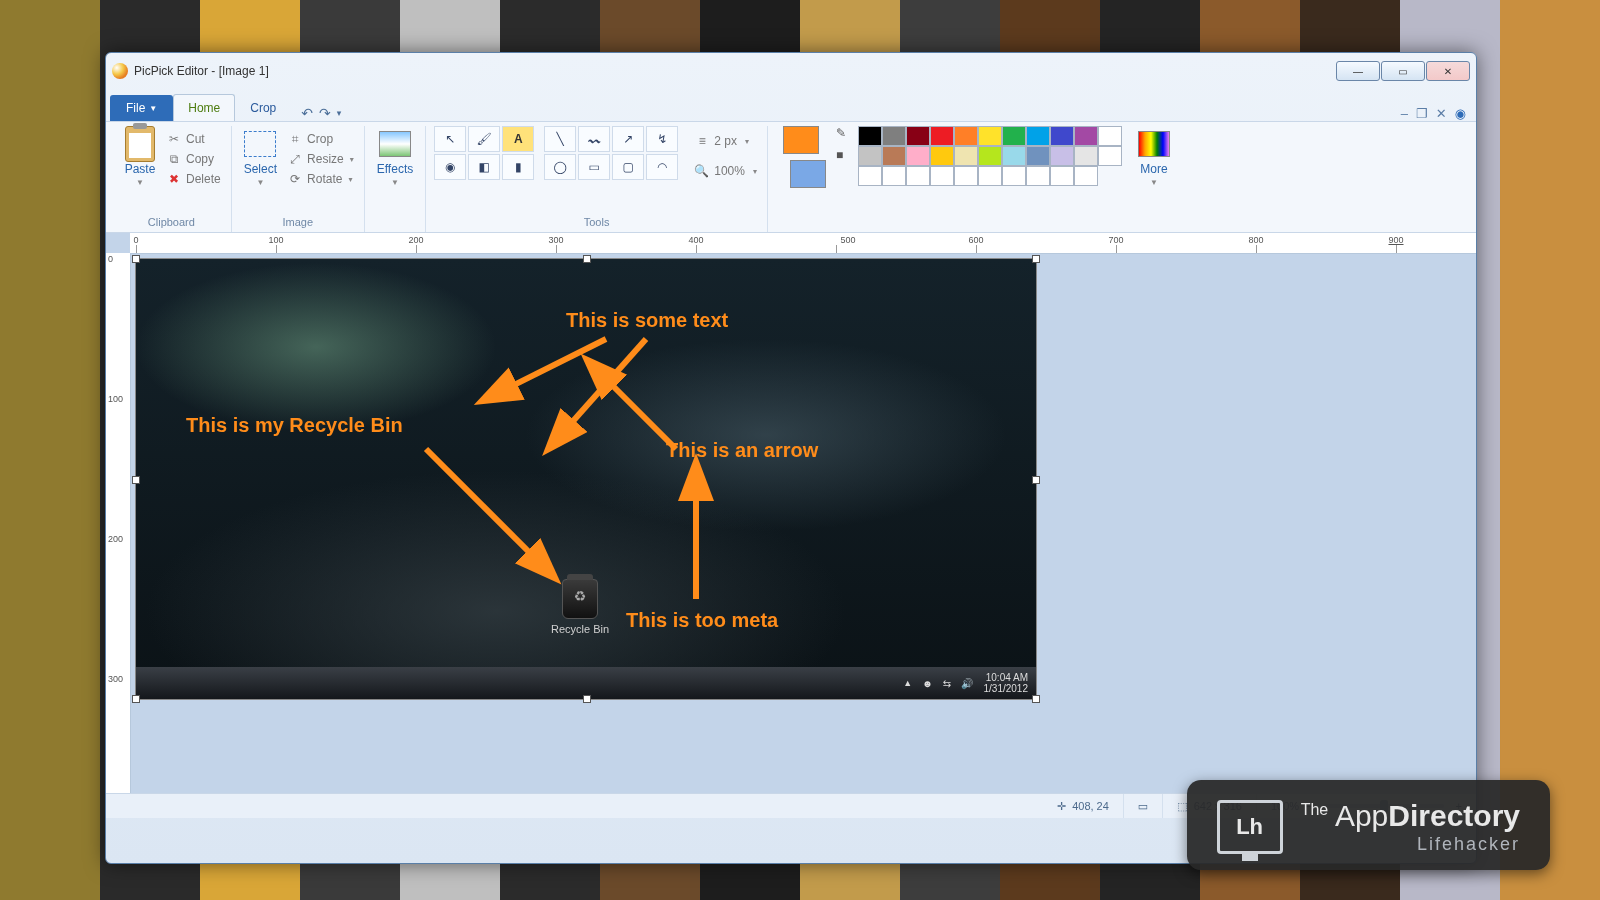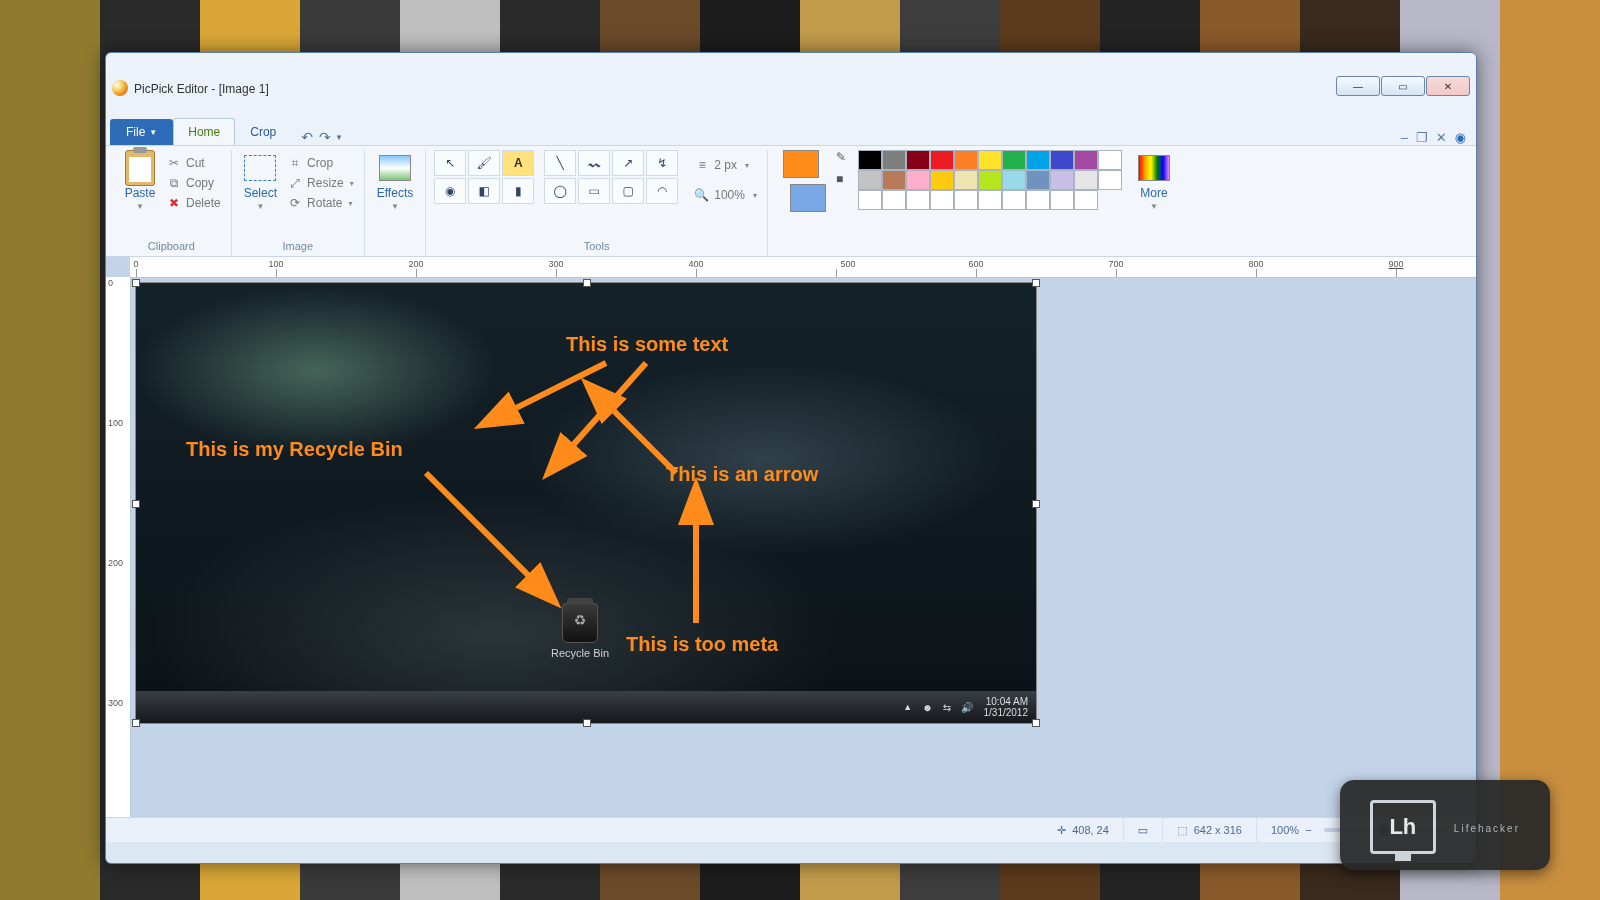--- a/index.html
+++ b/index.html
@@ -1,21 +1,21 @@
 <!DOCTYPE html>
 <html><head>
 <meta charset="utf-8">
 <style>
 html,body{margin:0;padding:0;width:1600px;height:900px;overflow:hidden;font-family:"Segoe UI",Tahoma,sans-serif;font-size:12px;background:#222}
 
 .bg{position:absolute;inset:0;display:flex}
 .bg div{flex:1}
 .s0{background:#8f7a2f}.s1{background:#2a2a2a}.s2{background:#d9a637}.s3{background:#3a3a3a}.s4{background:#bfbfbf}.s5{background:#2b2b2b}.s6{background:#6b4a2a}.s7{background:#1d1d1d}.s8{background:#c29b4b}.s9{background:#3d3d3d}.s10{background:#5c3a1d}.s11{background:#242424}.s12{background:#8b5a2b}.s13{background:#3a2a1d}.s14{background:#b8b8c8}.s15{background:#c98f3f}
 .win{position:absolute;left:105px;top:52px;width:1370px;height:810px;border:1px solid #5a7fa8;border-radius:6px;background:linear-gradient(#edf3fa,#dbe6f3);box-shadow:0 0 20px rgba(0,0,0,.5)}
-.titlebar{height:26px;display:flex;align-items:flex-end;padding:17px 6px;color:#333}
+.titlebar{height:26px;display:flex;align-items:center;padding:5px 6px;color:#333}
 .titlebar .appicon{width:16px;height:16px;border-radius:50%;background:radial-gradient(circle at 30% 30%,#fff,#f5c94a 40%,#e67e22 70%);margin-right:6px}
 .titlebar .t{flex:1;white-space:nowrap}
 .winbtns{display:flex;gap:1px}
 .winbtn{width:42px;height:18px;border:1px solid #6a86a8;border-radius:3px;background:linear-gradient(#f5faff,#d5e4f3);display:flex;align-items:center;justify-content:center;font-size:10px}
 .winbtn.cl{background:linear-gradient(#f5dada,#f3c9c9)}
 .ribhead{display:flex;align-items:flex-end;height:32px;padding-left:4px}
 .filebtn{background:#2e6cb8;color:#fff;padding:6px 16px;border-radius:3px 3px 0 0;display:flex;align-items:center;gap:4px}
 .filebtn .dd{font-size:8px}
 .tab{padding:6px 14px;border:1px solid transparent;border-bottom:none;color:#2a5a9c;border-radius:3px 3px 0 0}
 .tab.act{background:#f3f7fc;border-color:#b6c8dc;color:#4d7c0f}
@@ -80,21 +80,21 @@
 .status .sp{flex:1}
 .zoomslider{width:120px;height:4px;background:#c1d0e3;border-radius:2px;position:relative;margin:0 6px}
 .zoomslider:before{content:"";position:absolute;left:50%;top:-4px;width:8px;height:12px;background:#8aa6c7;border-radius:2px;transform:translateX(-50%)}
 
 .branding{position:absolute;right:50px;bottom:30px;background:rgba(40,40,40,.94);border-radius:14px;padding:20px 30px 16px 30px;color:#e8e8e8;display:flex;align-items:center;gap:18px;box-shadow:0 4px 14px rgba(0,0,0,.5)}
 .branding .mon{width:60px;height:48px;border:3px solid #cfd4da;border-radius:4px;position:relative;display:flex;align-items:center;justify-content:center;font-size:22px;font-weight:bold}
 .branding .mon:after{content:"";position:absolute;bottom:-10px;left:22px;width:16px;height:8px;background:#cfd4da}
 .branding .txt{line-height:1}
 .branding .main{font-size:30px}
 .branding .main b{font-weight:700}
-.branding .sub{font-size:10px;letter-spacing:2px;color:#b0b5bc;text-align:right;margin-top:4px}
+.branding .sub{font-size:18px;letter-spacing:2px;color:#b0b5bc;text-align:right;margin-top:4px}
 svg{display:block}
 </style>
 </head>
 <body>
 
 <div class="bg">
   <div class="s0"></div>
     <div class="s1"></div>
     <div class="s2"></div>
     <div class="s3"></div>
@@ -415,15 +415,16 @@
     </div>
   </div>
 
 </div>
 
 <div class="branding">
   <div class="mon">
       <span>Lh</span>
     </div>
   <div class="txt">
+    <div class="main"><span style="font-size:16px;vertical-align:super">The</span> <span>App</span><b>Directory</b></div>
     <div class="sub">Lifehacker</div>
   </div>
 </div>
 
 </body></html>

